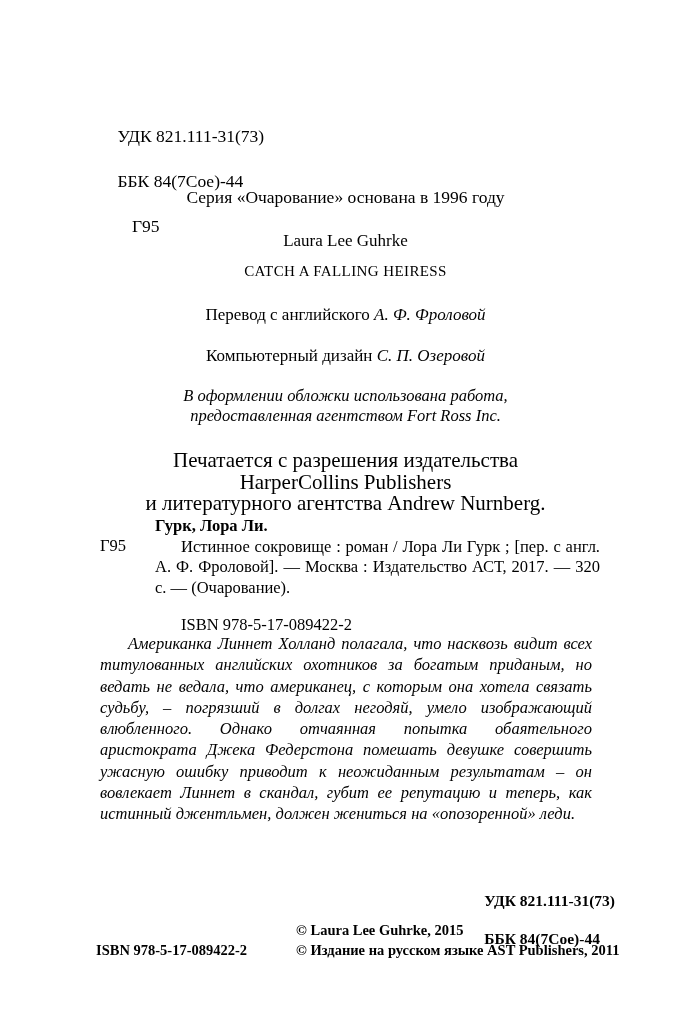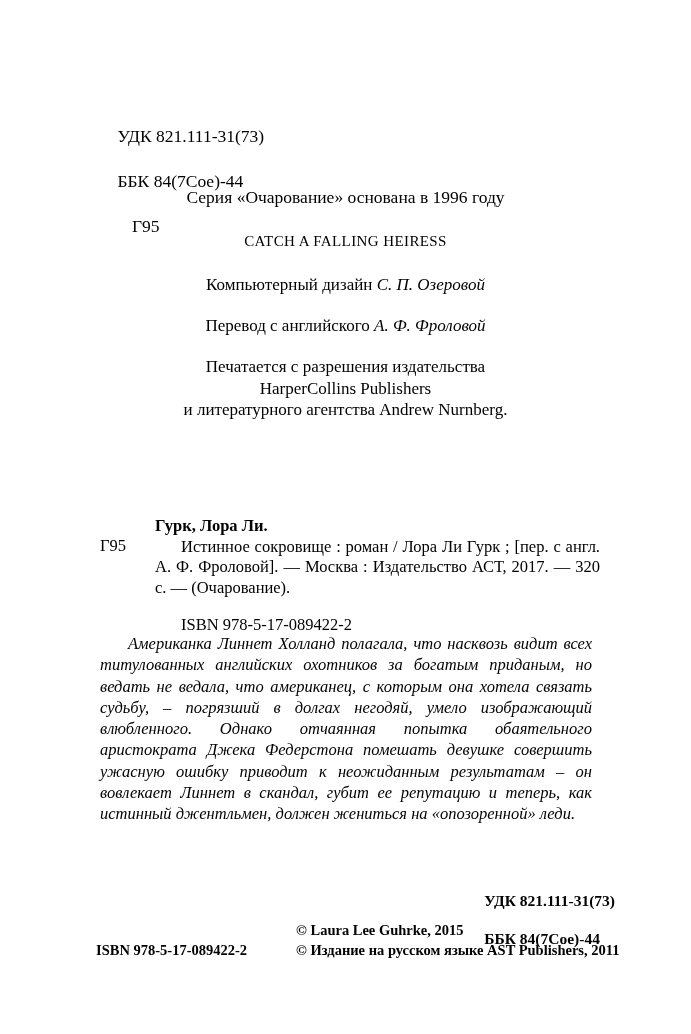--- a/index.html
+++ b/index.html
@@ -67,21 +67,21 @@
   .credits .credit-line .person {
     font-style: italic;
   }
   .credits .cover-note {
     font-style: italic;
     font-size: 16.5px;
     line-height: 20px;
     margin: 6px 0 24px 0;
   }
   .credits .permission {
-    font-size: 17px;
+    font-size: 21px;
     line-height: 21.5px;
     margin: 0;
   }
 
   
   .cip {
     position: absolute;
     left: 100px;
     top: 500px;
     width: 500px;
@@ -175,31 +175,36 @@
   <div class="udk-top">
     <span>УДК 821.111-31(73)</span><br>
     <span>ББК 84(7Сое)-44</span>
     <span class="g-code">Г95</span>
   </div>
 
   <div class="credits">
 
     <div class="series-line">Серия «Очарование» основана в 1996 году</div>
 
+    <div class="author-orig">Laura Lee Guhrke</div>
 
     <div class="title-orig">CATCH A FALLING HEIRESS</div>
+
+    <div class="credit-line">
+      <span>Перевод с английского </span><span class="person">А. Ф. Фроловой</span>
+    </div>
 
     <div class="credit-line">
       <span>Компьютерный дизайн </span><span class="person">С. П. Озеровой</span>
     </div>
 
-    <div class="credit-line">
-      <span>Перевод с английского </span><span class="person">А. Ф. Фроловой</span>
-    </div>
-
+    <div class="cover-note">
+      <span>В оформлении обложки использована работа,</span><br>
+      <span>предоставленная агентством Fort Ross Inc.</span>
+    </div>
 
     <div class="permission">
       <span>Печатается с разрешения издательства</span><br>
       <span>HarperCollins Publishers</span><br>
       <span>и литературного агентства Andrew Nurnberg.</span>
     </div>
 
   </div>
 
   <div class="cip">

